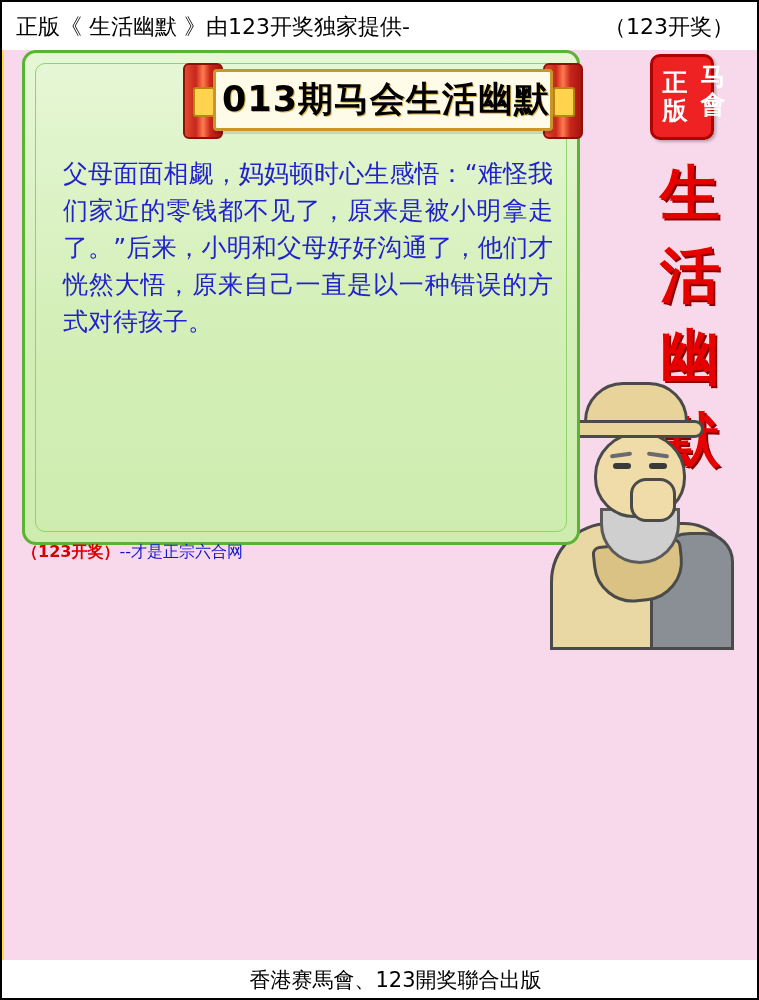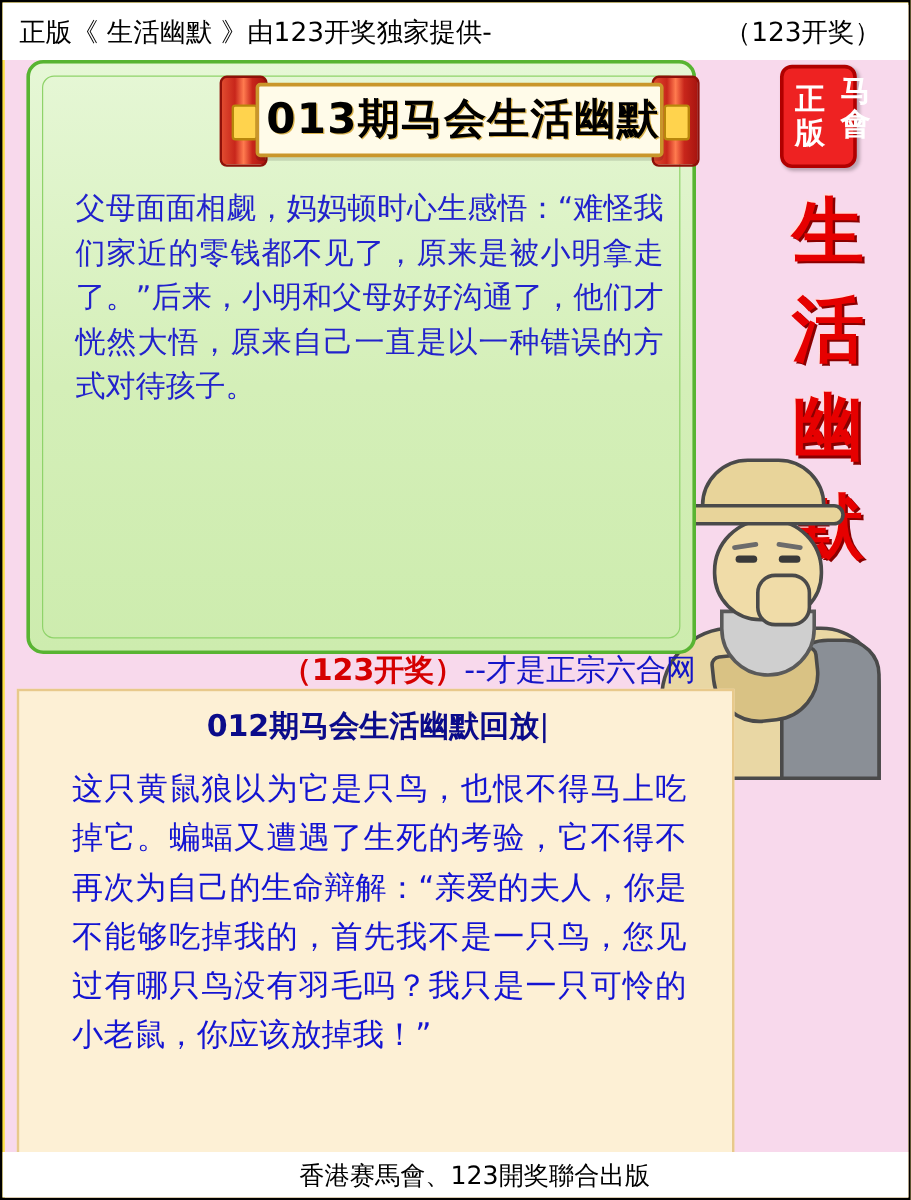--- a/index.html
+++ b/index.html
@@ -163,22 +163,22 @@
     text-align: justify;
     font-family: "DejaVu Sans", "Liberation Sans", sans-serif;
   }
 
   
   .green-caption {
     position: absolute;
     left: 20px;
     top: 540px;
     width: 558px;
-    text-align: right;
-    font-size: 25px;
+    text-align: left;
+    font-size: 16px;
     color: #1414c8;
     white-space: nowrap;
   }
   .green-caption .red {
     color: #d50000;
     font-weight: bold;
   }
 
   
   .seal {
@@ -452,21 +452,17 @@
         <div class="banner-title">013期马会生活幽默</div>
       </div>
     </div>
     <div class="green-text">父母面面相觑，妈妈顿时心生感悟：“难怪我们家近的零钱都不见了，原来是被小明拿走了。”后来，小明和父母好好沟通了，他们才恍然大悟，原来自己一直是以一种错误的方式对待孩子。</div>
   </div>
 
   <div class="green-caption">
     <span class="red">（123开奖）</span><span>--才是正宗六合网</span>
   </div>
 
-  <div class="cream-panel">
-    <div class="cream-title"><span>012期马会生活幽默回放</span><span class="cursor">|</span></div>
-    <div class="cream-text">这只黄鼠狼以为它是只鸟，也恨不得马上吃掉它。蝙蝠又遭遇了生死的考验，它不得不再次为自己的生命辩解：“亲爱的夫人，你是不能够吃掉我的，首先我不是一只鸟，您见过有哪只鸟没有羽毛吗？我只是一只可怜的小老鼠，你应该放掉我！”</div>
-  </div>
 
   <div class="footer">
     <div class="footer-text">香港赛馬會、123開奖聯合出版</div>
   </div>
 </div>
 
 </body></html>

